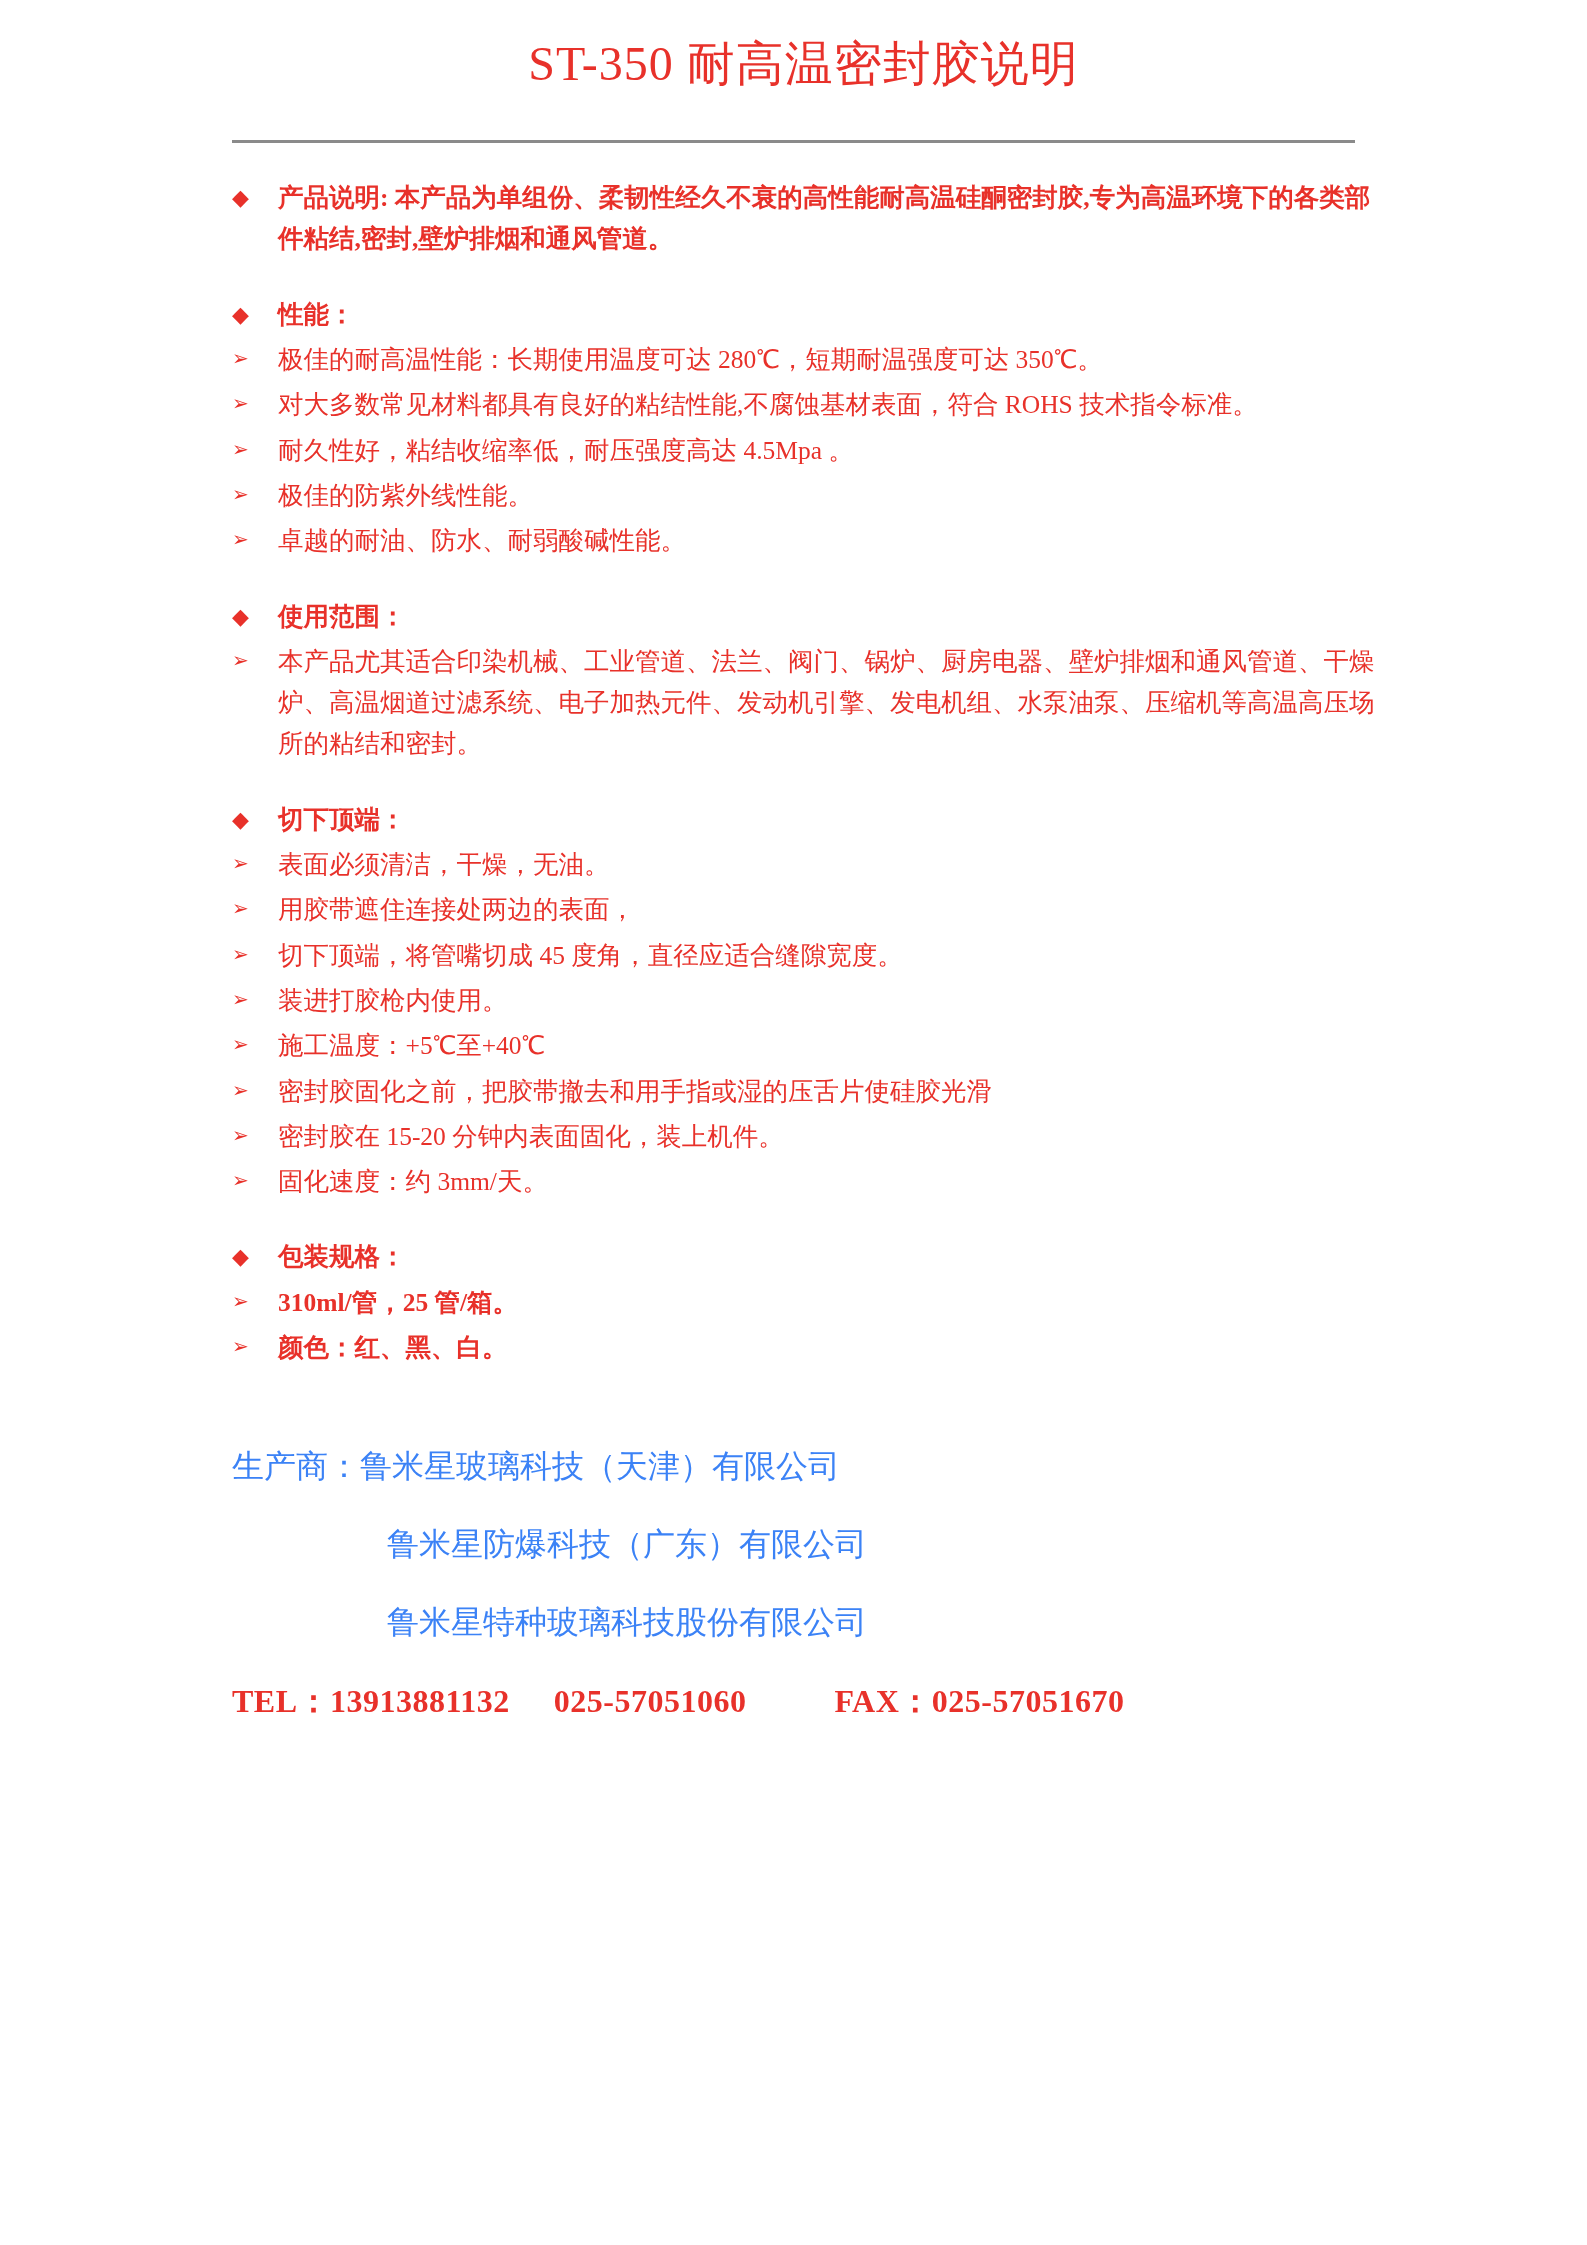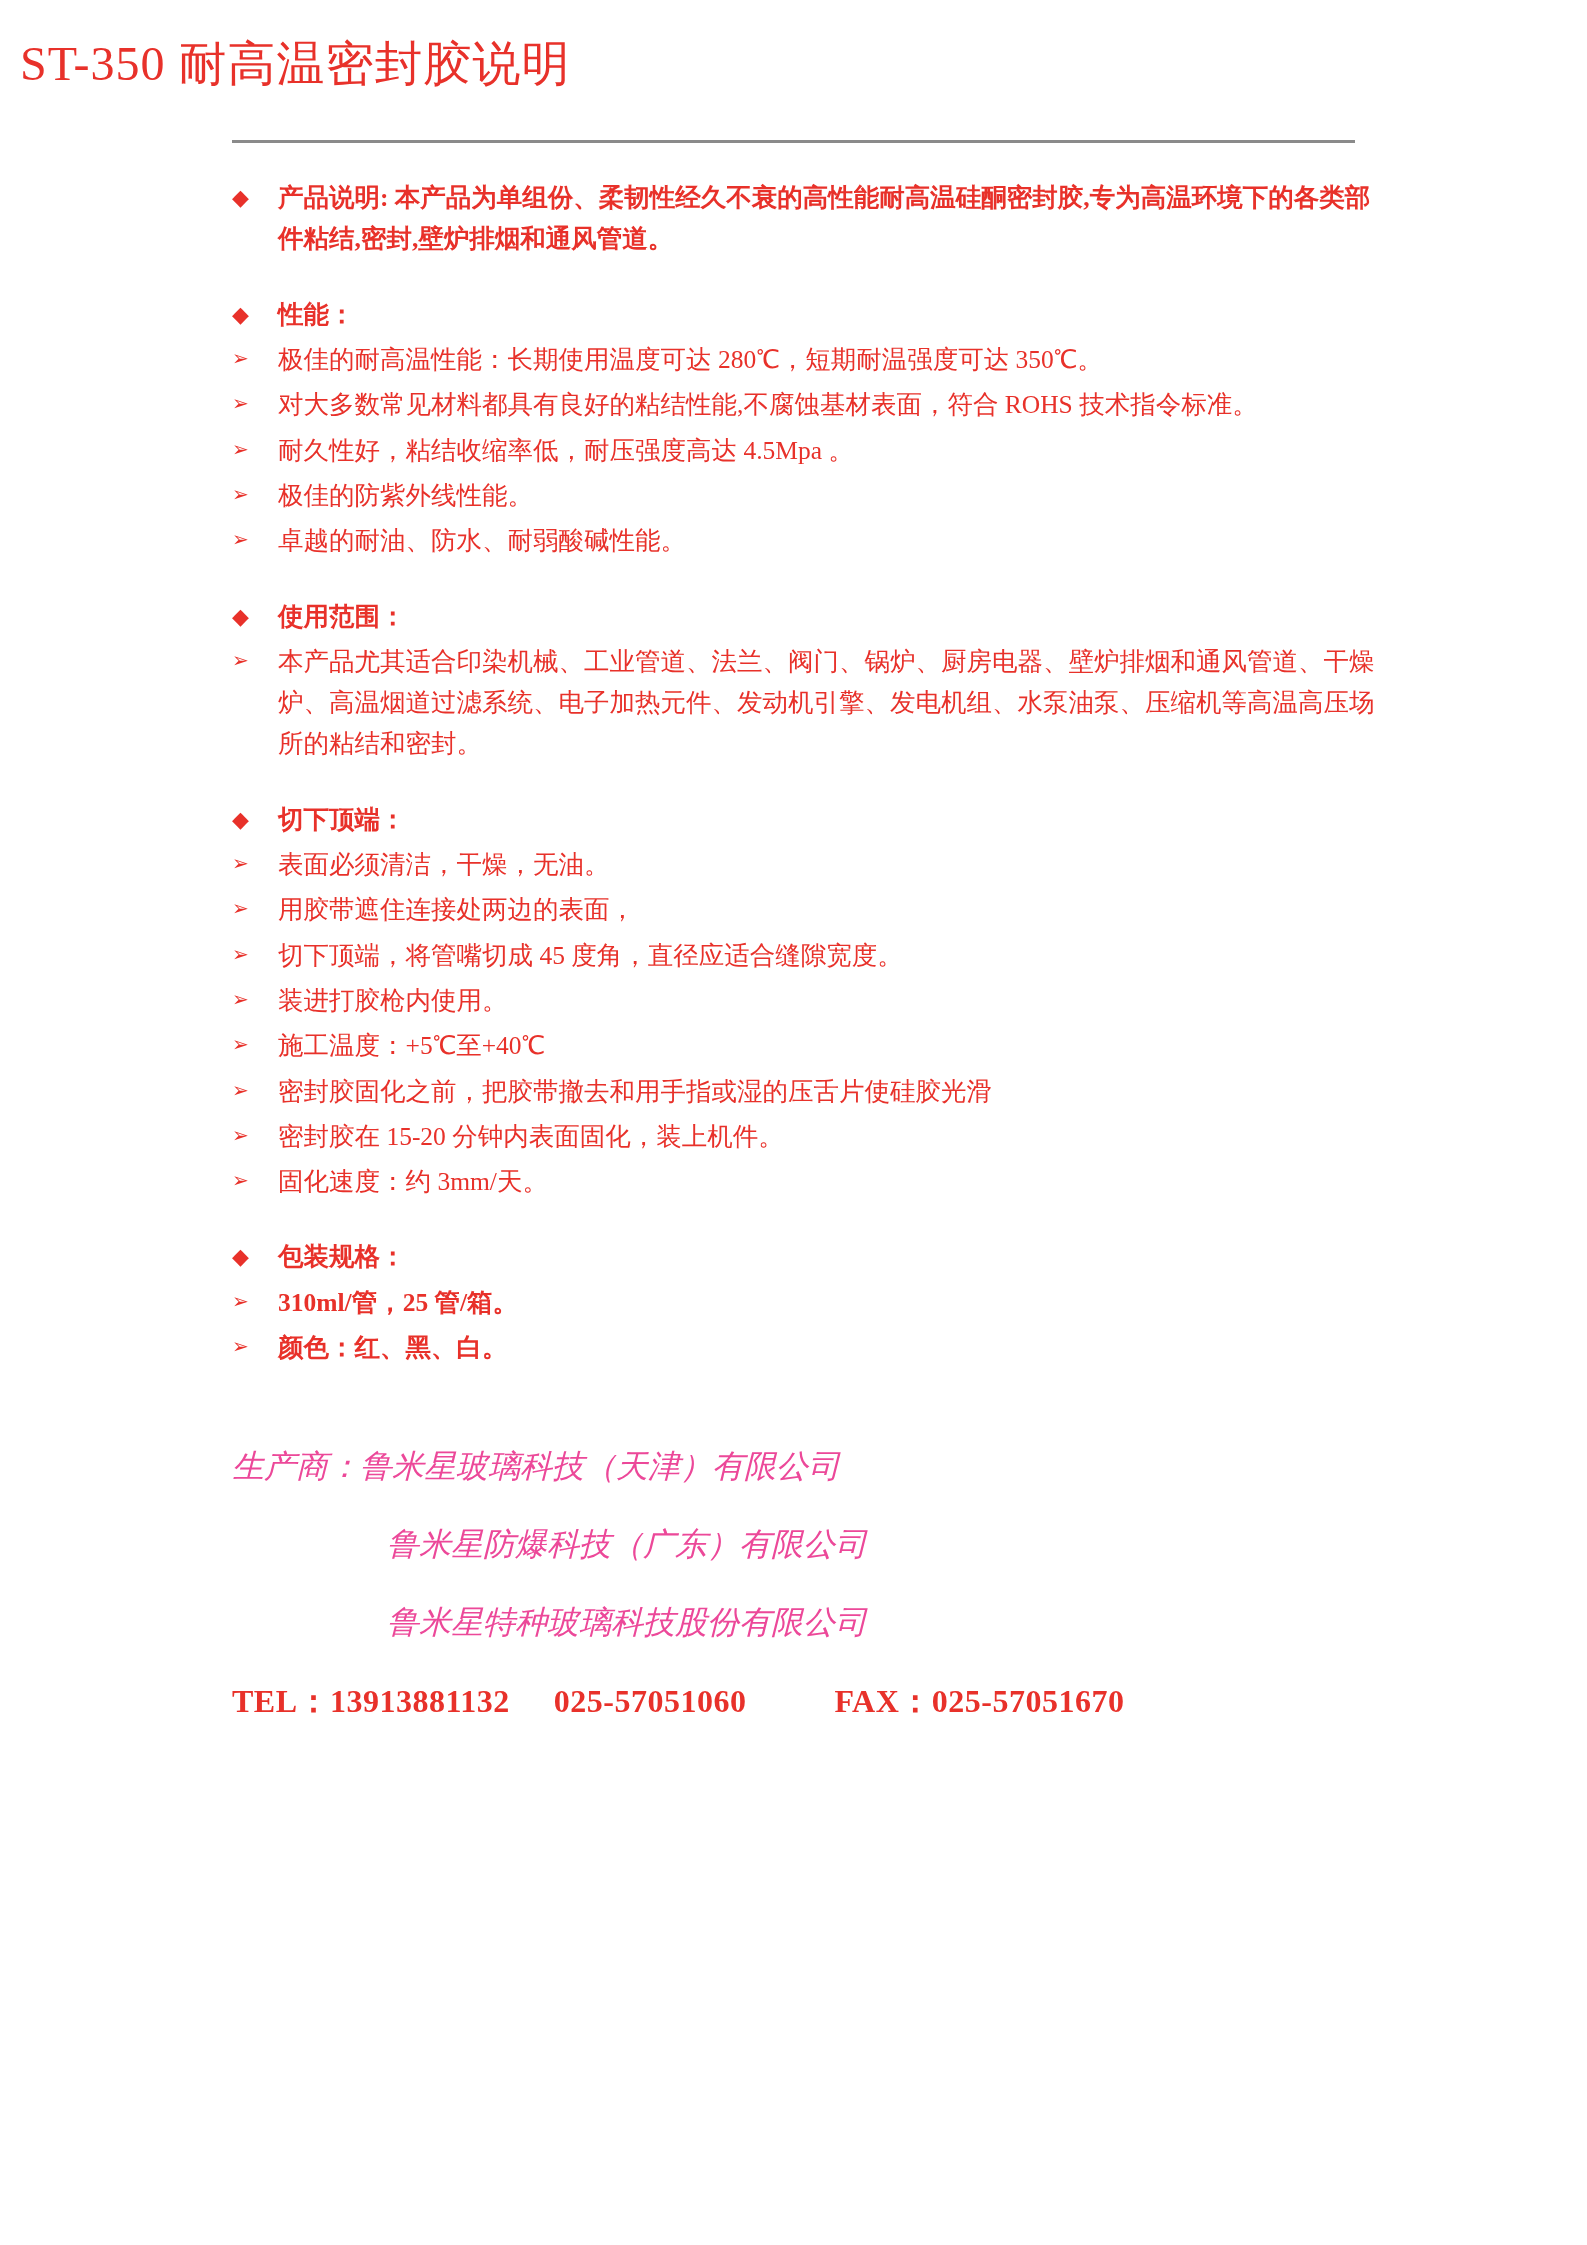--- a/index.html
+++ b/index.html
@@ -16,20 +16,21 @@
     overflow: hidden;
   }
   .page {
     width: 1587px;
     height: 2245px;
     box-sizing: border-box;
     padding: 0;
     position: relative;
   }
   .title {
+    text-align: center;
     font-size: 48px;
     font-weight: 400;
     color: #e8312a;
     letter-spacing: 1px;
     font-family: "Liberation Serif", serif;
     padding-left: 20px;
   }
   .rule {
     margin: 44px 232px 0 232px;
     border-top: 3px solid #8a8a8a;
@@ -73,24 +74,23 @@
     font-weight: normal;
   }
 
   .makers {
     margin: 78px 0 0 0;
     padding-left: 232px;
   }
   .maker-line {
     font-size: 32px;
     line-height: 1.25;
-    color: #ec4899;
+    color: #3b82f6;
     margin-bottom: 38px;
     font-family: "Liberation Serif", serif;
-    font-style: italic;
   }
   .maker-indent {
     padding-left: 155px;
   }
   .contact {
     padding-left: 232px;
     font-size: 32px;
     font-weight: bold;
     color: #e8312a;
     margin-top: 24px;

